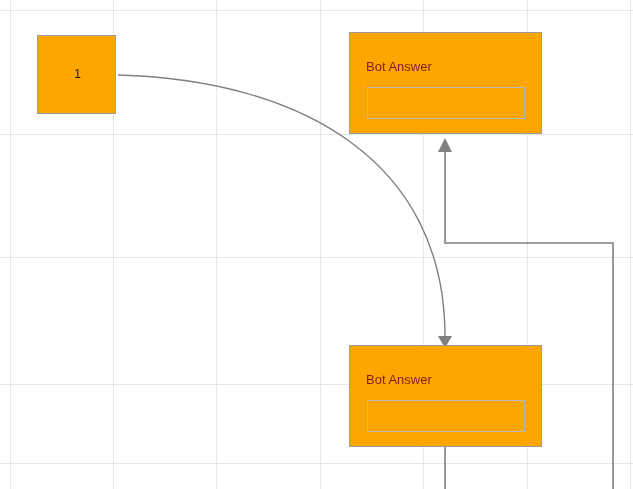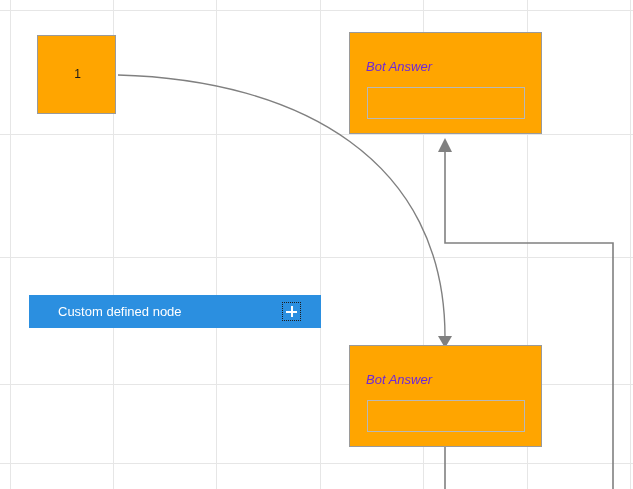--- a/index.html
+++ b/index.html
@@ -75,24 +75,23 @@
     height: 102px;
     left: 349px;
   }
   .node-bot-top { top: 32px; }
   .node-bot-bottom { top: 345px; }
   .node-bot .node-title {
     position: absolute;
     left: 16px;
     top: 26px;
     font-size: 13px;
-    color: #6d28d9;
+    color: #7f1d1d;
     line-height: 16px;
     white-space: nowrap;
-    font-style: italic;
   }
   .node-bot .node-field {
     position: absolute;
     left: 17px;
     top: 54px;
     width: 158px;
     height: 32px;
     box-sizing: border-box;
     border: 1px solid #b8b8b8;
     background: transparent;
@@ -188,18 +187,14 @@
   <div class="node node-bot node-bot-top">
     <div class="node-title">Bot Answer</div>
     <div class="node-field"></div>
   </div>
 
   <div class="node node-bot node-bot-bottom">
     <div class="node-title">Bot Answer</div>
     <div class="node-field"></div>
   </div>
 
-  <div class="palette-item">
-    <span class="palette-label">Custom defined node</span>
-    <span class="add-icon"></span>
-  </div>
 
 </div>
 
 </body></html>

